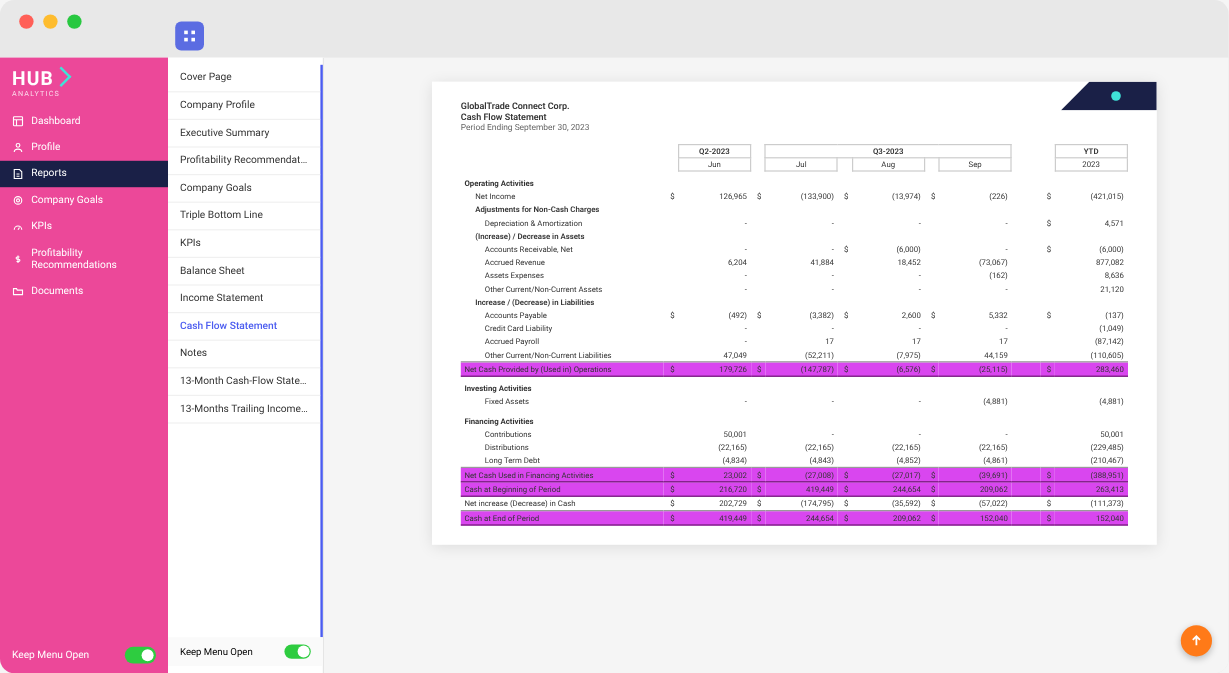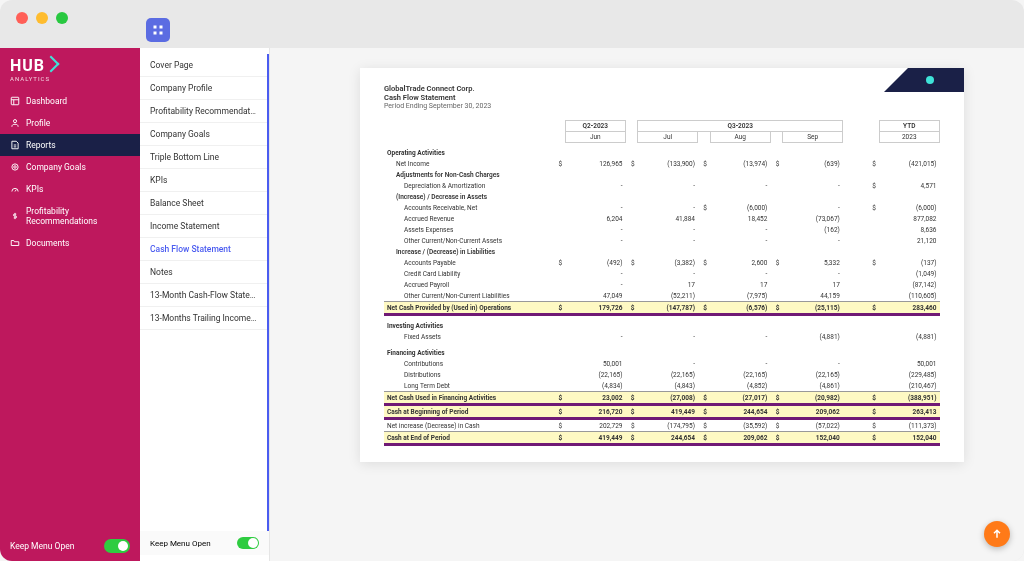--- a/index.html
+++ b/index.html
@@ -5,21 +5,21 @@
 * { margin:0; padding:0; box-sizing:border-box; font-family:-apple-system,BlinkMacSystemFont,"Segoe UI",Roboto,sans-serif; }
 body { background:#f5f5f5; }
 .browser-frame { width:1024px; height:561px; background:#e8e8e8; border-radius:12px; overflow:hidden; position:relative; }
 .traffic-lights { display:flex; gap:8px; padding:12px 16px; }
 .traffic-lights span { width:12px; height:12px; border-radius:50%; display:block; }
 .tl-red { background:#ff5f57; }
 .tl-yellow { background:#febc2e; }
 .tl-green { background:#28c840; }
 .app { position:absolute; top:48px; left:0; right:0; bottom:0; display:flex; background:#f5f5f5; }
 
-.sidebar { width:140px; background:#be185d; color:#fff; display:flex; flex-direction:column; font-size:9px;justify-content:flex-end; }
+.sidebar { width:140px; background:#ec4899; color:#fff; display:flex; flex-direction:column; font-size:9px;justify-content:flex-end; }
 .logo { padding:8px 10px; }
 .logo-text { font-weight:700; font-size:16px; letter-spacing:1px; color:#fff; position:relative; display:inline-block; }
 .logo-text::after { content:""; position:absolute; right:-12px; top:2px; width:10px; height:10px; border:2px solid #3fe3d8; border-left:none; border-bottom:none; transform:rotate(45deg); }
 .logo-sub { font-size:6px; opacity:.8; letter-spacing:1px; }
 .nav { flex:1; }
 .nav-item { display:flex; align-items:center; gap:6px; padding:6px 10px; cursor:pointer; font-size:8.5px; }
 .nav-item.active { background:#1a2047; }
 .nav-item svg { width:10px; height:10px; flex-shrink:0; }
 .sidebar-footer { padding:8px 10px; display:flex; align-items:center; justify-content:space-between; font-size:8.5px; }
 .toggle { width:26px; height:14px; background:#2ecc40; border-radius:7px; position:relative; }
@@ -50,21 +50,21 @@
 td:first-child,th:first-child { text-align:left; }
 .col-label { width:28%; }
 .col-num { width:10%; }
 .q-header td { text-align:center; font-weight:600; font-size:6.5px; }
 .q-header .qbox { border:1px solid #ccc; padding:1px 12px; }
 .period-row td.mbox { border:1px solid #ccc; text-align:center; padding:1px 0;margin-top:39px; }
 .section-title td { font-weight:700; padding-top:6px; }
 .indent1 td:first-child { padding-left:12px; }
 .indent2 td:first-child { padding-left:20px; }
 .subsec td:first-child { font-weight:600; padding-left:12px; }
-.total-row td { font-weight:700; border-top:1px solid #999; border-bottom:3px solid #701a75; background:#fef9c3; }
+.total-row td { font-weight:400; border-top:1px solid #999; border-bottom:1px solid #701a75; background:#d946ef; }
 .fab { position:absolute; bottom:14px; right:14px; width:26px; height:26px; border-radius:50%; background:#ff7a18; display:flex; align-items:center; justify-content:center; color:#fff; cursor:pointer; box-shadow:0 2px 6px rgba(0,0,0,.25); }
 </style>
 </head>
 <body>
 
 <div class="browser-frame">
   <div class="traffic-lights">
     <span class="tl-red"></span>
     <span class="tl-yellow"></span>
     <span class="tl-green"></span>
@@ -137,20 +137,21 @@
         <svg viewBox="0 0 16 16" fill="#fff">
             <rect x="2" y="2" width="4" height="4"></rect>
             <rect x="10" y="2" width="4" height="4"></rect>
             <rect x="2" y="10" width="4" height="4"></rect>
             <rect x="10" y="10" width="4" height="4"></rect>
           </svg>
       </div>
       <div class="submenu">
         <div class="submenu-item">Cover Page</div>
         <div class="submenu-item">Company Profile</div>
+        <div class="submenu-item">Executive Summary</div>
         <div class="submenu-item">Profitability Recommendations</div>
         <div class="submenu-item">Company Goals</div>
         <div class="submenu-item">Triple Bottom Line</div>
         <div class="submenu-item">KPIs</div>
         <div class="submenu-item">Balance Sheet</div>
         <div class="submenu-item">Income Statement</div>
         <div class="submenu-item active">Cash Flow Statement</div>
         <div class="submenu-item">Notes</div>
         <div class="submenu-item">13-Month Cash-Flow Statement</div>
         <div class="submenu-item">13-Months Trailing Income Statement</div>
@@ -220,21 +221,21 @@
                 </tr>
             <tr class="indent1">
                   <td>Net Income</td>
                   <td>$</td>
                   <td>126,965</td>
                   <td>$</td>
                   <td>(133,900)</td>
                   <td>$</td>
                   <td>(13,974)</td>
                   <td>$</td>
-                  <td>(639)</td>
+                  <td>(226)</td>
                   <td></td>
                   <td>$</td>
                   <td>(421,015)</td>
                 </tr>
             <tr class="subsec">
                   <td>Adjustments for Non-Cash Charges</td>
                   <td colspan="11"></td>
                 </tr>
             <tr class="indent2">
                   <td>Depreciation &amp; Amortization</td>
@@ -452,21 +453,21 @@
                 </tr>
             <tr class="total-row">
                   <td>Net Cash Used in Financing Activities</td>
                   <td>$</td>
                   <td>23,002</td>
                   <td>$</td>
                   <td>(27,008)</td>
                   <td>$</td>
                   <td>(27,017)</td>
                   <td>$</td>
-                  <td>(20,982)</td>
+                  <td>(39,691)</td>
                   <td></td>
                   <td>$</td>
                   <td>(388,951)</td>
                 </tr>
 
             <tr class="total-row">
                   <td>Cash at Beginning of Period</td>
                   <td>$</td>
                   <td>216,720</td>
                   <td>$</td>

